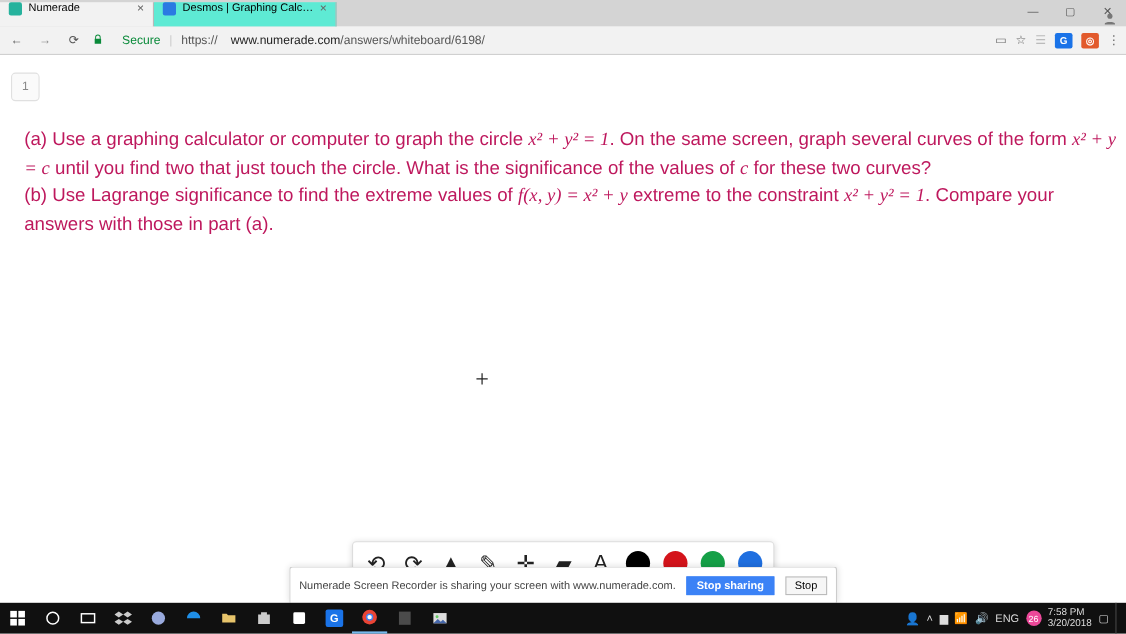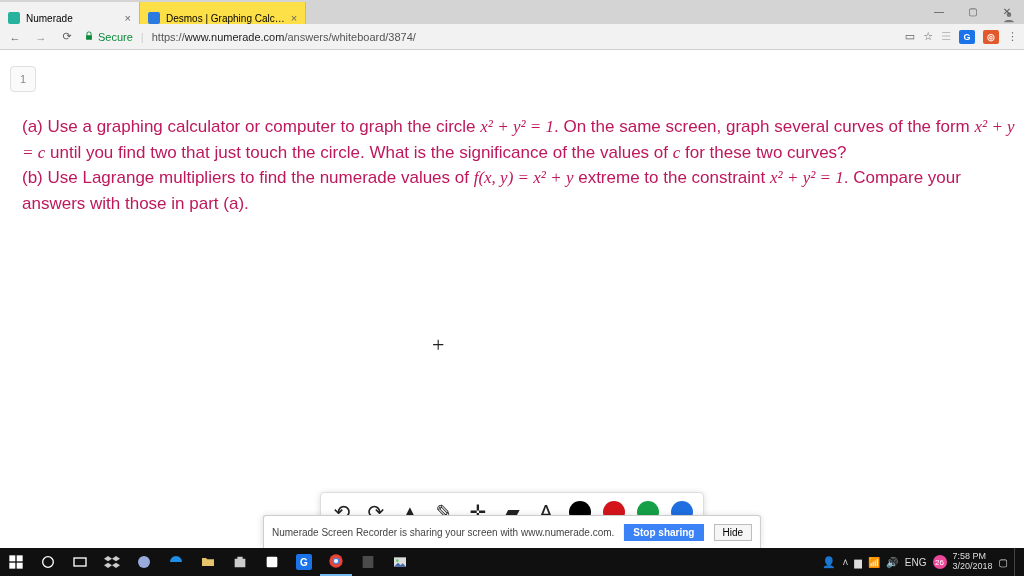--- a/index.html
+++ b/index.html
@@ -1,37 +1,37 @@
 <!DOCTYPE html>
 <html><head>
 <meta charset="utf-8">
 <style>
   * { box-sizing: border-box; margin: 0; padding: 0; font-family: "Segoe UI", Arial, sans-serif; }
   html, body { width: 1024px; height: 576px; overflow: hidden; background: #fff; }
 
   
   .chrome-tabs { height: 24px; background: #d4d4d4; display: flex; align-items: flex-end; position: relative; }
-  .tab { height: 22px; min-width: 140px; display: flex; align-items: flex-end; font-size: 10px; padding: 0 8px; gap: 6px; border-right: 1px solid #b8b8b8; position: relative; }
+  .tab { height: 22px; min-width: 140px; display: flex; align-items: flex-start; font-size: 10px; padding: 0 8px; gap: 6px; border-right: 1px solid #b8b8b8; position: relative; }
   .tab.active { background: #f2f2f2; }
-  .tab.inactive { background: #fde047; }
+  .tab.inactive { background: #5eead4; }
   .tab-favicon { width: 12px; height: 12px; background: #26b29d; display: inline-block; border-radius: 2px; }
   .tab-favicon.desmos { background: #2a7ae2; }
   .tab-close { color: #666; font-size: 11px; cursor: pointer; margin-left: auto; }
   .win-ctrls { position: absolute; right: 0; top: 0; height: 22px; display: flex; }
   .win-btn { width: 34px; display: flex; align-items: center; justify-content: center; font-size: 10px; color: #555; }
   .user-icon { width: 30px; display: flex; align-items: center; justify-content: center; color: #777; font-size: 13px; }
 
   
   .addr-bar { height: 26px; background: #f2f2f2; border-bottom: 1px solid #d0d0d0; display: flex; align-items: center; padding: 0 6px; gap: 8px; font-size: 11px; color: #555; }
   .nav-btn { width: 18px; text-align: center; color: #888; }
   .nav-btn.enabled { color: #555; }
-  .secure { color: #0a8a3a; display: flex; gap: 4px; }
+  .secure { color: #0a8a3a; display: flex; gap: 17px; }
   .secure svg { width: 10px; height: 10px; fill: #0a8a3a; }
   .url { color: #555; }
-  .url .domain { color: #222; }
+  .url .domain { color: #222; margin-left: 12px; }
   .right-icons { margin-left: auto; display: flex; align-items: center; gap: 8px; color: #666; }
   .ext-badge { display: inline-flex; align-items: center; justify-content: center; width: 16px; height: 14px; border-radius: 2px; font-size: 9px; font-weight: bold; color: #fff; }
   .badge-g { background: #1a73e8; }
   .badge-o { background: #e25a2c; }
 
   
   .page { position: relative; height: calc(100% - 24px - 26px - 28px); background: #fff; }
   .page-tab { position: absolute; top: 16px; left: 10px; width: 26px; height: 26px; border: 1px solid #e0e0e0; border-radius: 4px; display: flex; align-items: center; justify-content: center; font-size: 11px; color: #888; background: #fafafa; }
   .problem { position: absolute; top: 64px; left: 22px; right: 4px; font-family: Georgia, "Times New Roman", serif; font-size: 17px; color: #be185d; line-height: 1.5; }
   .problem .math { font-style: italic; font-family: Georgia, serif; }
@@ -94,38 +94,38 @@
   <div class="nav-btn">→</div>
   <div class="nav-btn enabled">⟳</div>
   <div class="secure">
     <svg viewBox="0 0 24 24">
         <path d="M6 10V7a6 6 0 1 1 12 0v3h1v11H5V10h1zm2 0h8V7a4 4 0 0 0-8 0v3z"></path>
       </svg>
     <span>Secure</span>
   </div>
   <span style="color:#ccc">|</span>
   <div class="url">
-    <span>https://</span><span class="domain">www.numerade.com</span><span>/answers/whiteboard/3874/</span>
+    <span>https://</span><span class="domain">www.numerade.com</span><span>/answers/whiteboard/6198/</span>
   </div>
   <div class="right-icons">
     <span>▭</span>
     <span>☆</span>
     <span style="color:#bbb">☰</span>
     <span class="ext-badge badge-g">G</span>
     <span class="ext-badge badge-o">◎</span>
     <span>⋮</span>
   </div>
 </div>
 
 <div class="page">
   <div class="page-tab">1</div>
 
   <div class="problem">
     <span>(a) Use a graphing calculator or computer to graph the circle </span><span class="math">x² + y² = 1</span><span>. On the same screen, graph several curves of the form </span><span class="math">x² + y = c</span><span> until you find two that just touch the circle. What is the significance of the values of </span><span class="math">c</span><span> for these two curves?</span><br>
-    <span>(b) Use Lagrange multipliers to find the numerade values of </span><span class="math">f(x, y) = x² + y</span><span> extreme to the constraint </span><span class="math">x² + y² = 1</span><span>. Compare your answers with those in part (a).</span>
+    <span>(b) Use Lagrange significance to find the extreme values of </span><span class="math">f(x, y) = x² + y</span><span> extreme to the constraint </span><span class="math">x² + y² = 1</span><span>. Compare your answers with those in part (a).</span>
   </div>
 
   <div class="plus">+</div>
 
   <div class="wb-toolbar">
     <span class="tool">⟲</span>
     <span class="tool">⟳</span>
     <span class="tool">▲</span>
     <span class="tool">✎</span>
     <span class="tool">✛</span>
@@ -133,21 +133,21 @@
     <span class="tool">A</span>
     <span class="color-dot c-black"></span>
     <span class="color-dot c-red"></span>
     <span class="color-dot c-green"></span>
     <span class="color-dot c-blue"></span>
   </div>
 
   <div class="share-banner">
     <span>Numerade Screen Recorder is sharing your screen with www.numerade.com.</span>
     <button class="stop">Stop sharing</button>
-    <button>Hide</button>
+    <button>Stop</button>
   </div>
 </div>
 
 <div class="taskbar">
   <div class="tb-left">
     <div class="tb-item">
       <svg viewBox="0 0 24 24" fill="#fff">
           <rect x="2" y="2" width="9" height="9"></rect>
           <rect x="13" y="2" width="9" height="9"></rect>
           <rect x="2" y="13" width="9" height="9"></rect>

